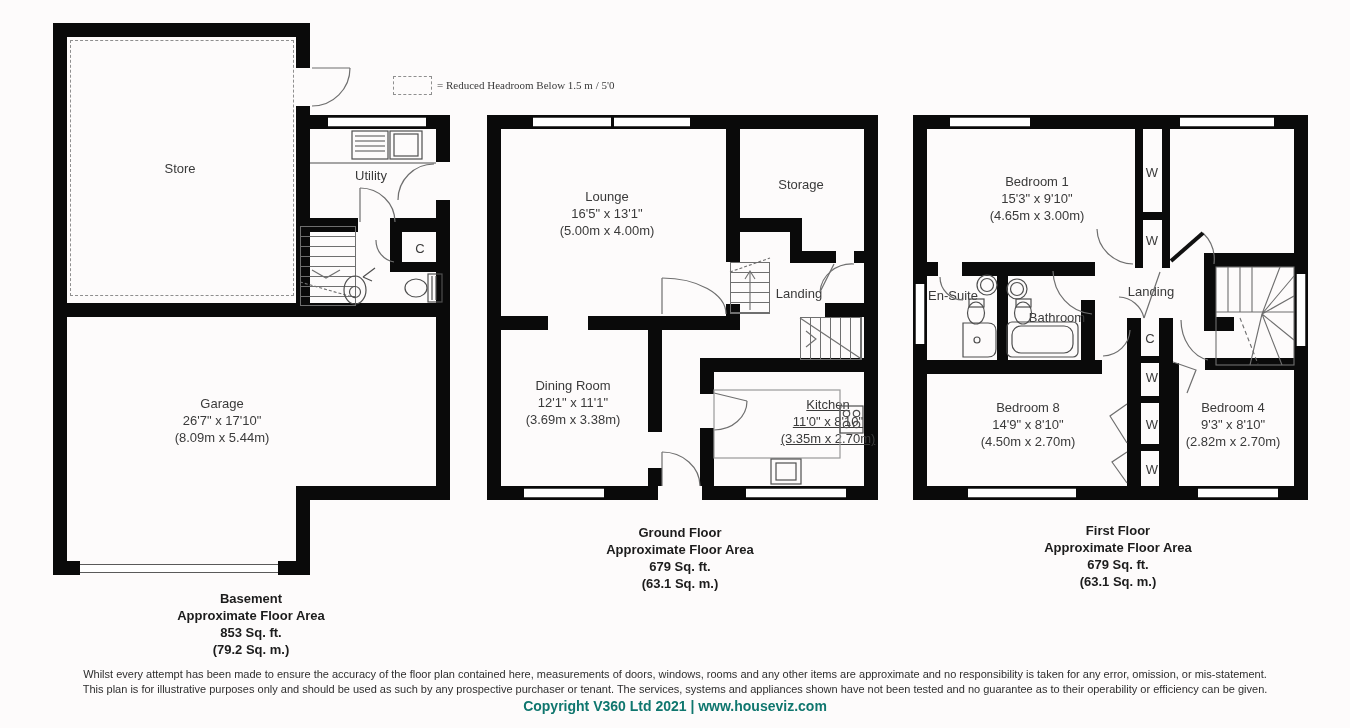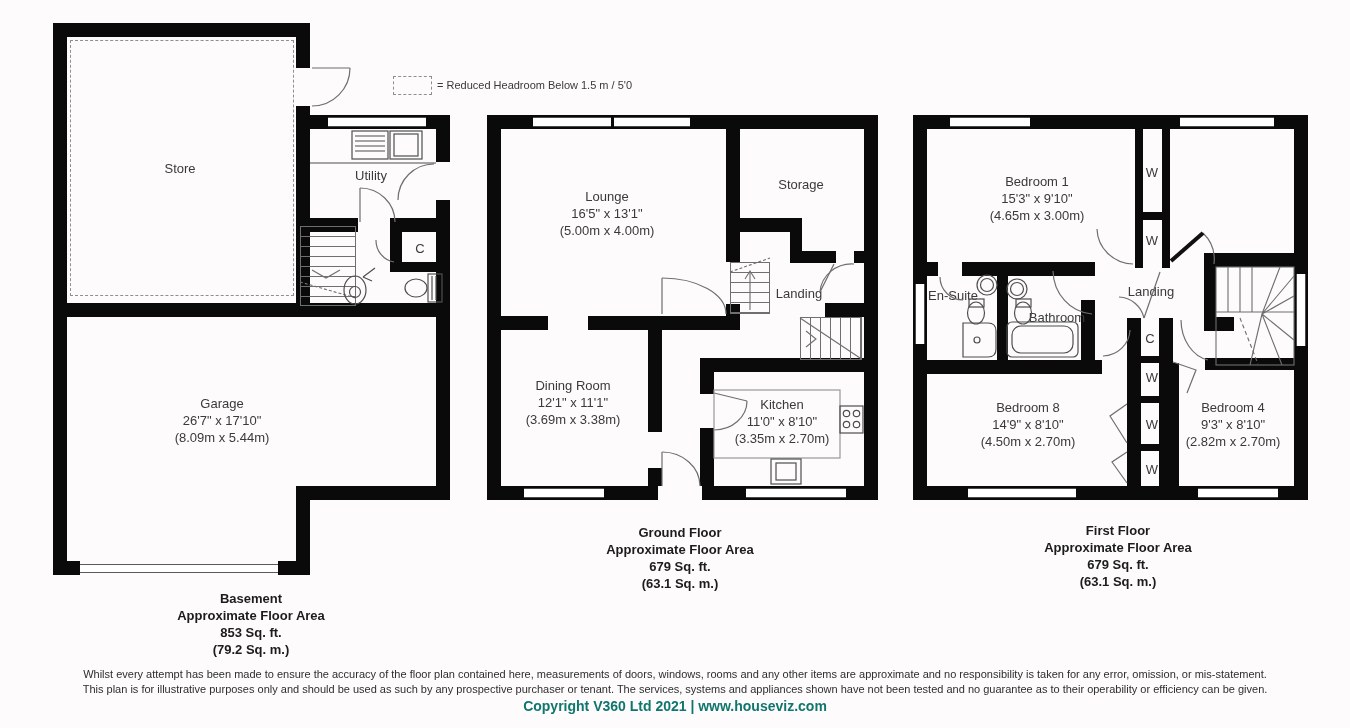--- a/index.html
+++ b/index.html
@@ -6,21 +6,21 @@
   #root{position:relative;width:1350px;height:728px;background:#fdfbfb;overflow:hidden;
         font-family:"Liberation Sans",sans-serif;}
   .w{position:absolute;background:#0a0a0a;}
   .winh{position:absolute;background:#fff;border-top:1.5px solid #4a4a4a;border-bottom:1.5px solid #4a4a4a;box-sizing:border-box;}
   .winv{position:absolute;background:#fff;border-left:1.5px solid #4a4a4a;border-right:1.5px solid #4a4a4a;box-sizing:border-box;}
   .dash{position:absolute;border:1.5px dashed #8f8f8f;}
   .lbl{position:absolute;font-size:13px;line-height:17px;color:#3a3a3a;text-align:center;
        transform:translateX(-50%);white-space:nowrap;}
   .title{position:absolute;font-size:13px;line-height:17px;font-weight:bold;color:#1c1c1c;
        text-align:center;transform:translateX(-50%);white-space:nowrap;}
-  .legendtxt{position:absolute;font-size:11px;color:#3a3a3a;white-space:nowrap;}
+  .legendtxt{position:absolute;font-size:11px;color:#3a3a3a;white-space:nowrap;font-family:Liberation Serif, serif;}
   .gdoor{position:absolute;border-top:1.5px solid #5a5a5a;border-bottom:1.5px solid #5a5a5a;background:#fff;}
   .stairsH{position:absolute;border:1px solid #6f6f6f;box-sizing:border-box;
     background:repeating-linear-gradient(to bottom,transparent 0 9px,#6f6f6f 9px 10px);}
   .stairsV{position:absolute;border:1px solid #6f6f6f;box-sizing:border-box;
     background:repeating-linear-gradient(to right,transparent 0 9px,#6f6f6f 9px 10px);}
   .foot{position:absolute;left:0;width:1350px;text-align:center;color:#2e2e2e;font-size:11px;line-height:15px;}
   .copy{font-size:14px;font-weight:bold;color:#0f766e;}
   svg.overlay{position:absolute;left:0;top:0;pointer-events:none;}
 </style>
 </head>
@@ -108,21 +108,21 @@
     <div>Storage</div>
   </div>
   <div class="lbl" style="left:799px;top:285px;">
     <div>Landing</div>
   </div>
   <div class="lbl" style="left:573px;top:377px;">
     <div>Dining Room</div>
     <div>12'1" x 11'1"</div>
     <div>(3.69m x 3.38m)</div>
   </div>
-  <div class="lbl" style="left:782px;top:396px;">
+  <div class="lbl" style="left:828px;top:396px;text-decoration:underline;">
     <div>Kitchen</div>
     <div>11'0" x 8'10"</div>
     <div>(3.35m x 2.70m)</div>
   </div>
   <div class="title" style="left:680px;top:524px;text-align:center;">
     <div>Ground Floor</div>
     <div>Approximate Floor Area</div>
     <div>679 Sq. ft.</div>
     <div>(63.1 Sq. m.)</div>
   </div>

